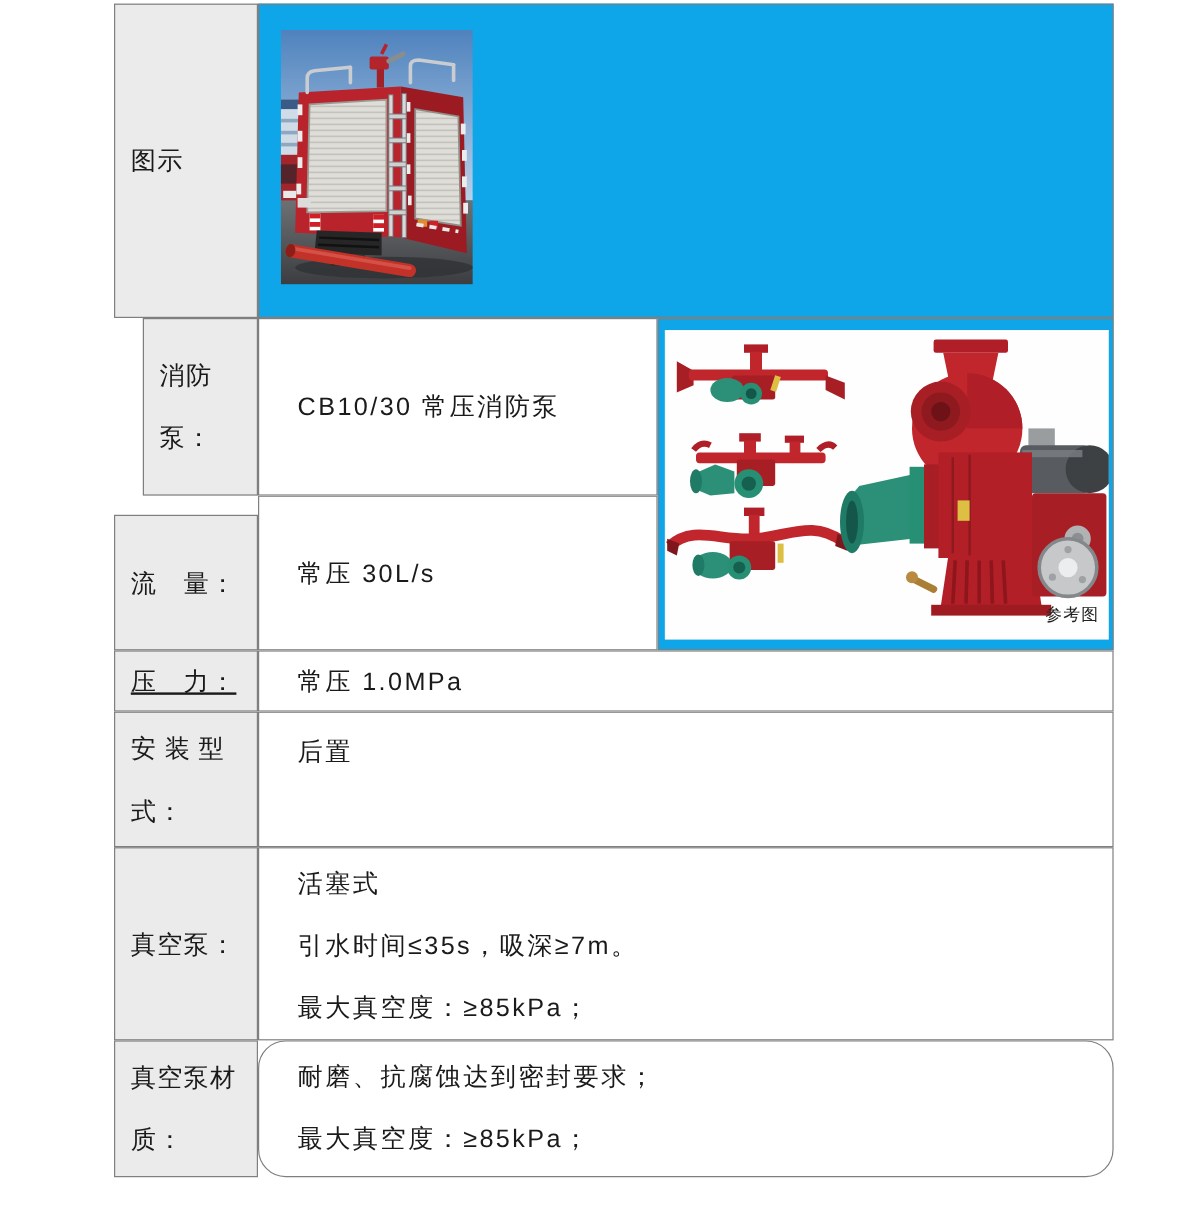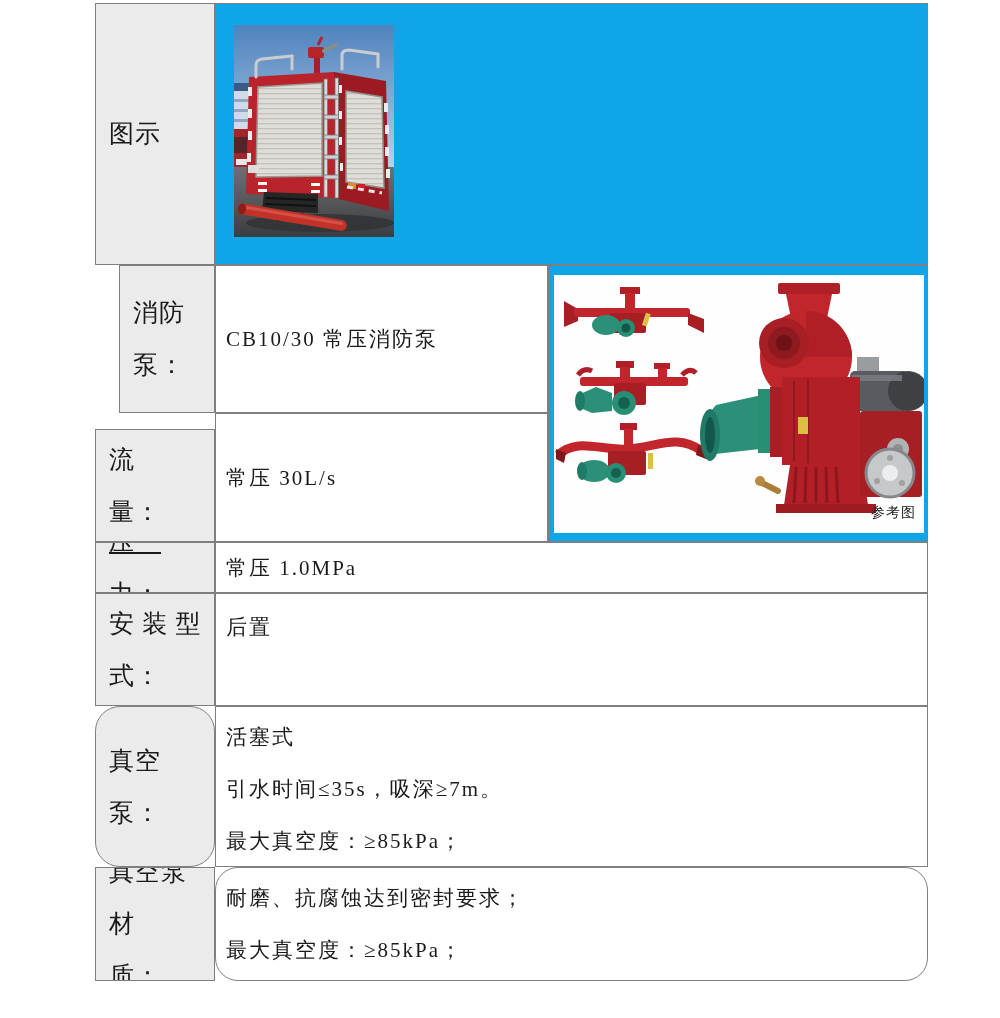--- a/index.html
+++ b/index.html
@@ -19,30 +19,30 @@
   }
   .cell{
     border:1px solid #7f7f7f;
     box-sizing:border-box;
     overflow:hidden;
   }
   .label-cell{
     background:#ebebeb;
     display:flex;align-items:center;
     padding-left:13px;padding-right:4px;
-    font-size:25px;letter-spacing:1px;
+    font-size:21px;letter-spacing:1px;
     line-height:52px;
   }
   .label-cell span{white-space:pre-line;}
   .value-cell{
     background:#ffffff;
     display:flex;align-items:center;
-    padding-left:10px;
+    padding-left:32px;
     font-size:21px;letter-spacing:2px;
-    font-family:Liberation Serif, serif;
+    font-family:Liberation Sans, sans-serif;
   }
   .value-top{align-items:flex-start;padding-top:14px;line-height:38px;}
   .value-multi{
     display:block;
     padding-top:4px;
     line-height:52px;
   }
   .value-multi div{white-space:nowrap;}
   .img-cell{background:#0ea5e9;}
   .truck-wrap{margin:21px 0 0 18px;line-height:0;}
@@ -296,21 +296,21 @@
   </div>
 
   <div class="cell label-cell" style="grid-area:5/1/6/2;">
     <span>安 装 型
 式：</span>
   </div>
   <div class="cell value-cell value-top" style="grid-area:5/2/6/4;">
     <span>后置</span>
   </div>
 
-  <div class="cell label-cell" style="grid-area:6/1/7/2;border-radius:25px;">
+  <div class="cell label-cell" style="grid-area:6/1/7/2;">
     <span>真空泵：</span>
   </div>
   <div class="cell value-cell value-multi" style="grid-area:6/2/7/4;">
     <div>活塞式</div>
     <div>引水时间≤35s，吸深≥7m。</div>
     <div>最大真空度：≥85kPa；</div>
   </div>
 
   <div class="cell label-cell" style="grid-area:7/1/8/2;">
     <span>真空泵材

